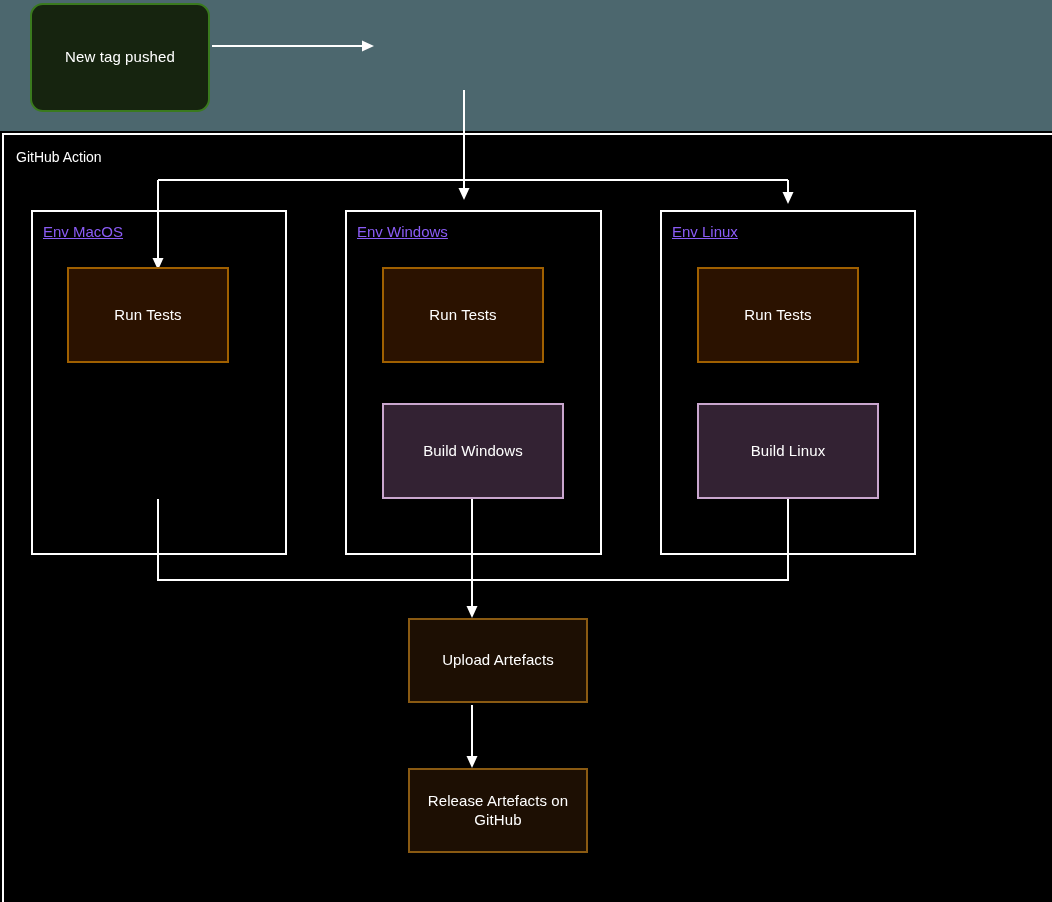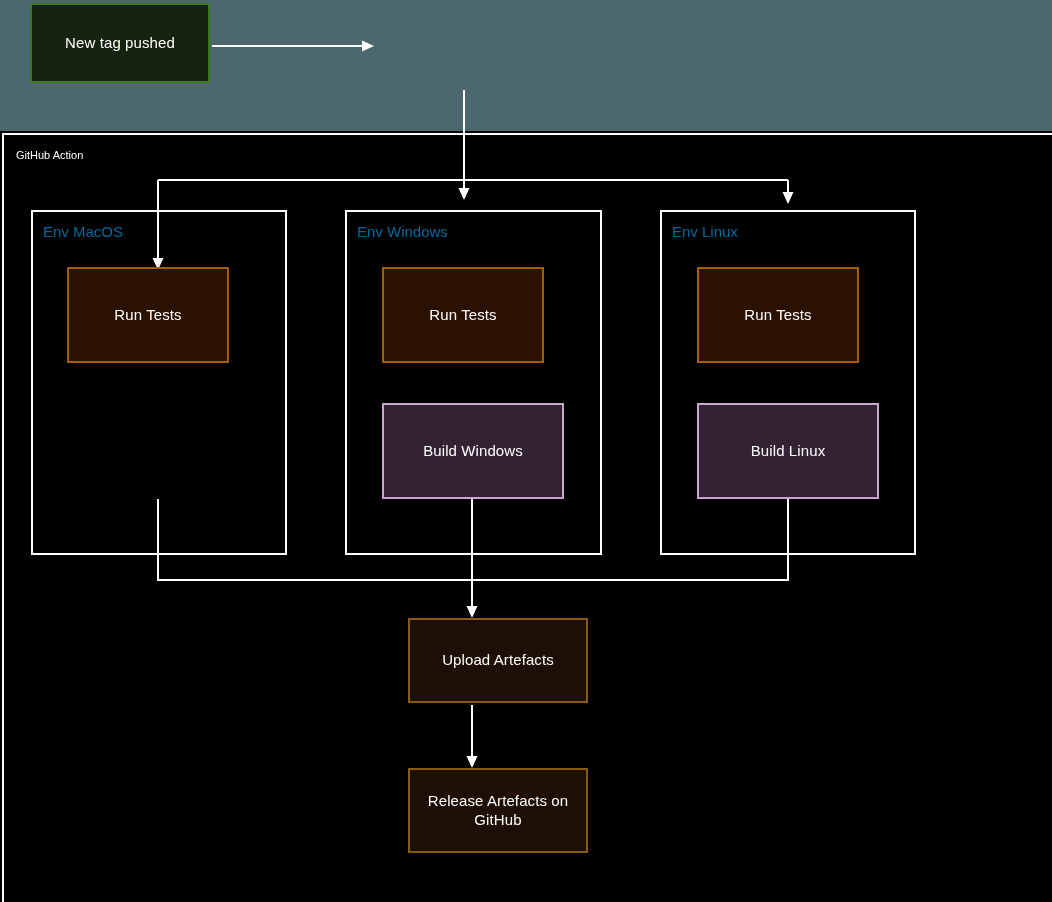--- a/index.html
+++ b/index.html
@@ -39,24 +39,24 @@
   }
   .node-label {
     display: block;
     padding: 0 6px;
   }
   
   #node-new-tag {
     left: 30px;
     top: 3px;
     width: 180px;
-    height: 80px;
+    height: 109px;
     background: #16240f;
     border: 2px solid #3a7a1e;
-    border-radius: 2px;
+    border-radius: 13px;
   }
   
   #node-code-repo {
     left: 374px;
     top: 3px;
     width: 180px;
     height: 85px;
     background: #0d1b2e;
     border: 2px solid #5b81ab;
   }
@@ -69,41 +69,42 @@
     height: 769px;
     box-sizing: border-box;
     border: 2px solid #ffffff;
     border-right: none;
     border-bottom: none;
     background: #000000;
   }
   .container-title {
     position: absolute;
     color: #ffffff;
-    font-size: 11px;
+    font-size: 14px;
     white-space: nowrap;
   }
   #github-action-title {
     left: 12px;
     top: 14px;
   }
   
   .env-lane {
     position: absolute;
     box-sizing: border-box;
     border: 2px solid #ffffff;
     background: #000000;
   }
   .env-title {
     position: absolute;
     left: 10px;
     top: 11px;
-    color: #0369a1;
+    color: #8b5cf6;
     font-size: 15px;
     white-space: nowrap;
+    text-decoration: underline;
   }
   #lane-macos   { left: 31px;  top: 210px; width: 256px; height: 345px; }
   #lane-windows { left: 345px; top: 210px; width: 257px; height: 345px; }
   #lane-linux   { left: 660px; top: 210px; width: 256px; height: 345px; }
 
   
   .node-test {
     width: 162px;
     height: 96px;
     background: #2b1200;

